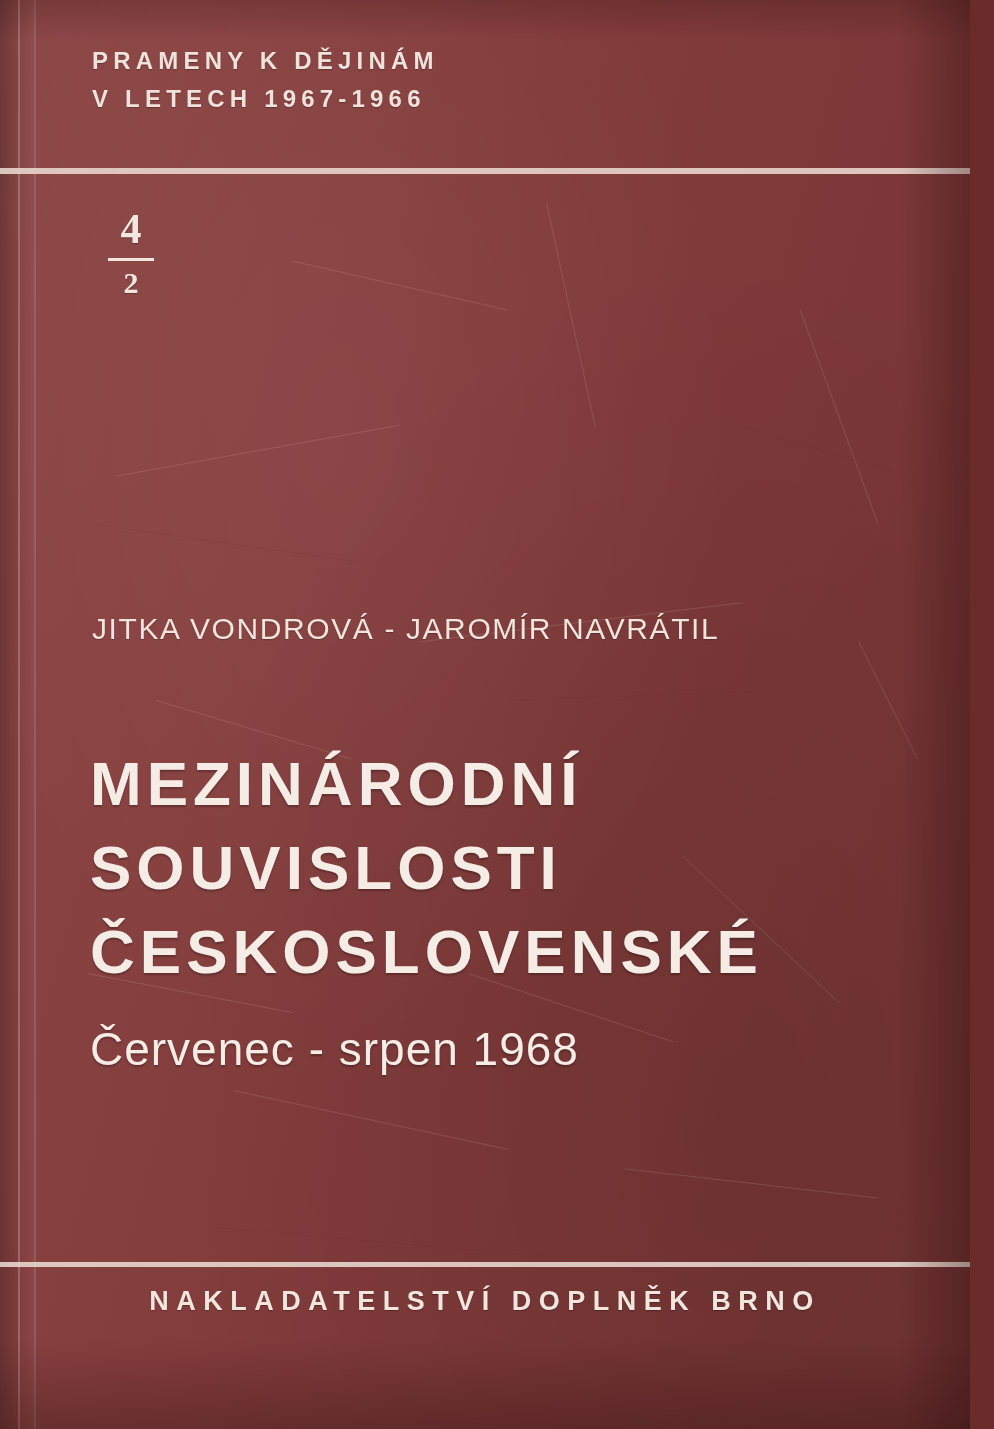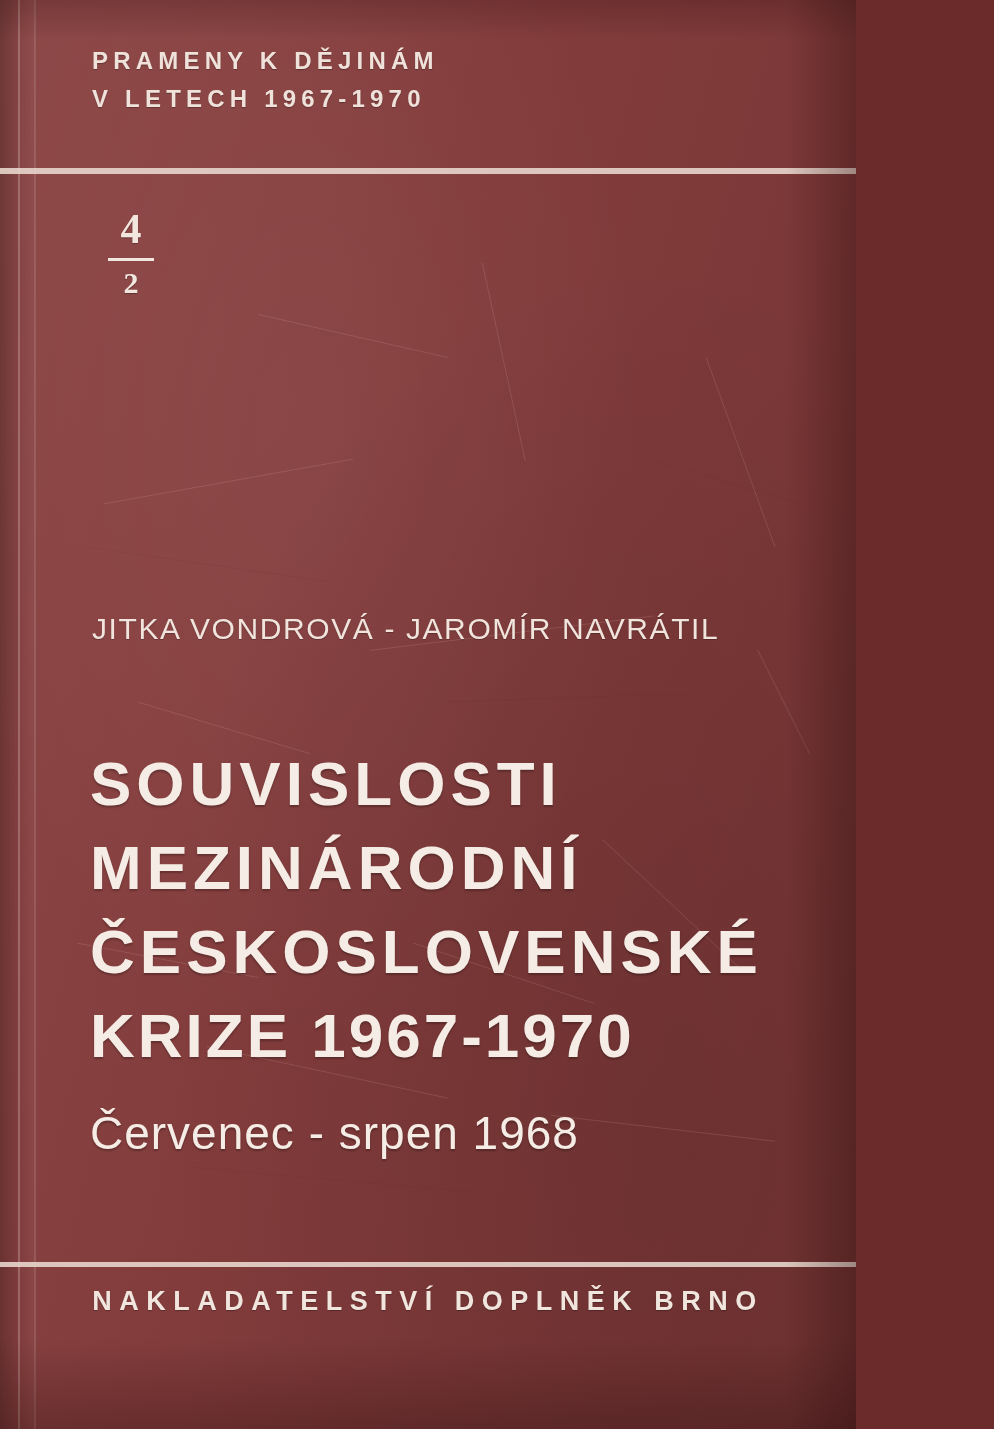--- a/index.html
+++ b/index.html
@@ -11,21 +11,21 @@
     width: 994px;
     height: 1429px;
     overflow: hidden;
     font-family: "Liberation Sans", sans-serif;
   }
 
   
   .cover {
     position: absolute;
     left: 0; top: 0;
-    width: 856px;
+    width: 970px;
     height: 1429px;
     background:
       
       radial-gradient(ellipse at 35% 30%, rgba(255,255,255,0.045) 0%, rgba(255,255,255,0.0) 45%),
       radial-gradient(ellipse at 75% 78%, rgba(0,0,0,0.10) 0%, rgba(0,0,0,0.0) 55%),
       linear-gradient(105deg, #8d4848 0%, #8a4343 18%, #833c3c 42%, #7c3838 70%, #733333 100%);
     overflow: hidden;
   }
 
   
@@ -199,36 +199,35 @@
 
   <div class="spine-band"></div>
   <div class="spine-rule a"></div>
   <div class="spine-rule b"></div>
 
   <div class="rule top"></div>
   <div class="rule bottom"></div>
 
   <div class="series">
     <div>PRAMENY K DĚJINÁM</div>
-    <div>V LETECH 1967-1970</div>
+    <div>V LETECH 1967-1966</div>
   </div>
 
   <div class="volume">
     <div class="num">4</div>
     <div class="bar"></div>
     <div class="den">2</div>
   </div>
 
   <div class="authors">JITKA VONDROVÁ - JAROMÍR NAVRÁTIL</div>
 
   <div class="title-block">
+    <div class="title-line l1">MEZINÁRODNÍ</div>
     <div class="title-line l2">SOUVISLOSTI</div>
-    <div class="title-line l1">MEZINÁRODNÍ</div>
     <div class="title-line l3">ČESKOSLOVENSKÉ</div>
-    <div class="title-line l4">KRIZE 1967-1970</div>
     <div class="subtitle">Červenec - srpen 1968</div>
   </div>
 
   <div class="publisher">NAKLADATELSTVÍ DOPLNĚK BRNO</div>
 
   <svg class="scratches" width="994" height="1429" viewBox="0 0 994 1429">
     <g stroke="#e7cfc6" stroke-width="1" fill="none" opacity="0.55">
       <path d="M120 470 L410 418"></path>
       <path d="M430 640 L760 600"></path>
       <path d="M560 190 L610 420"></path>

